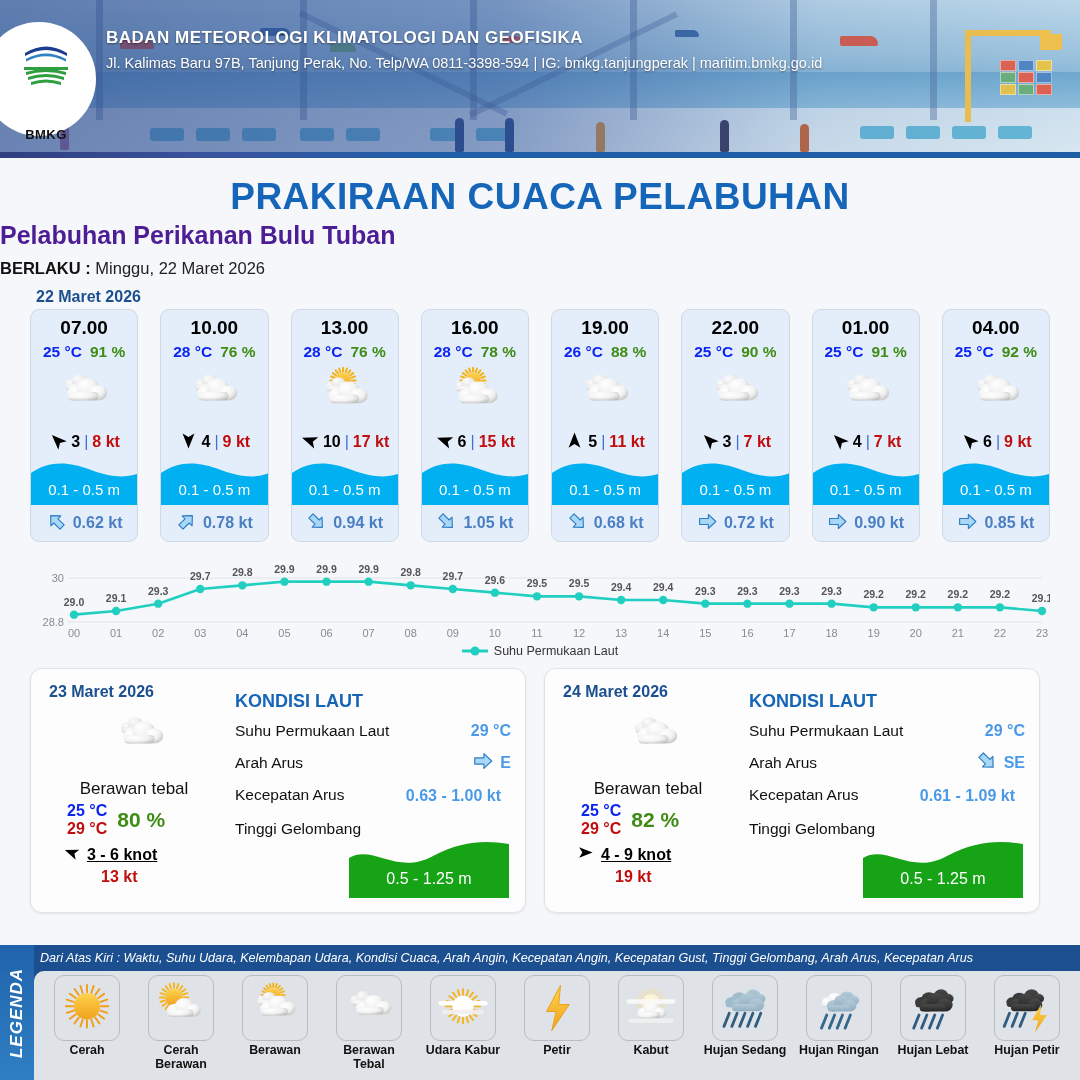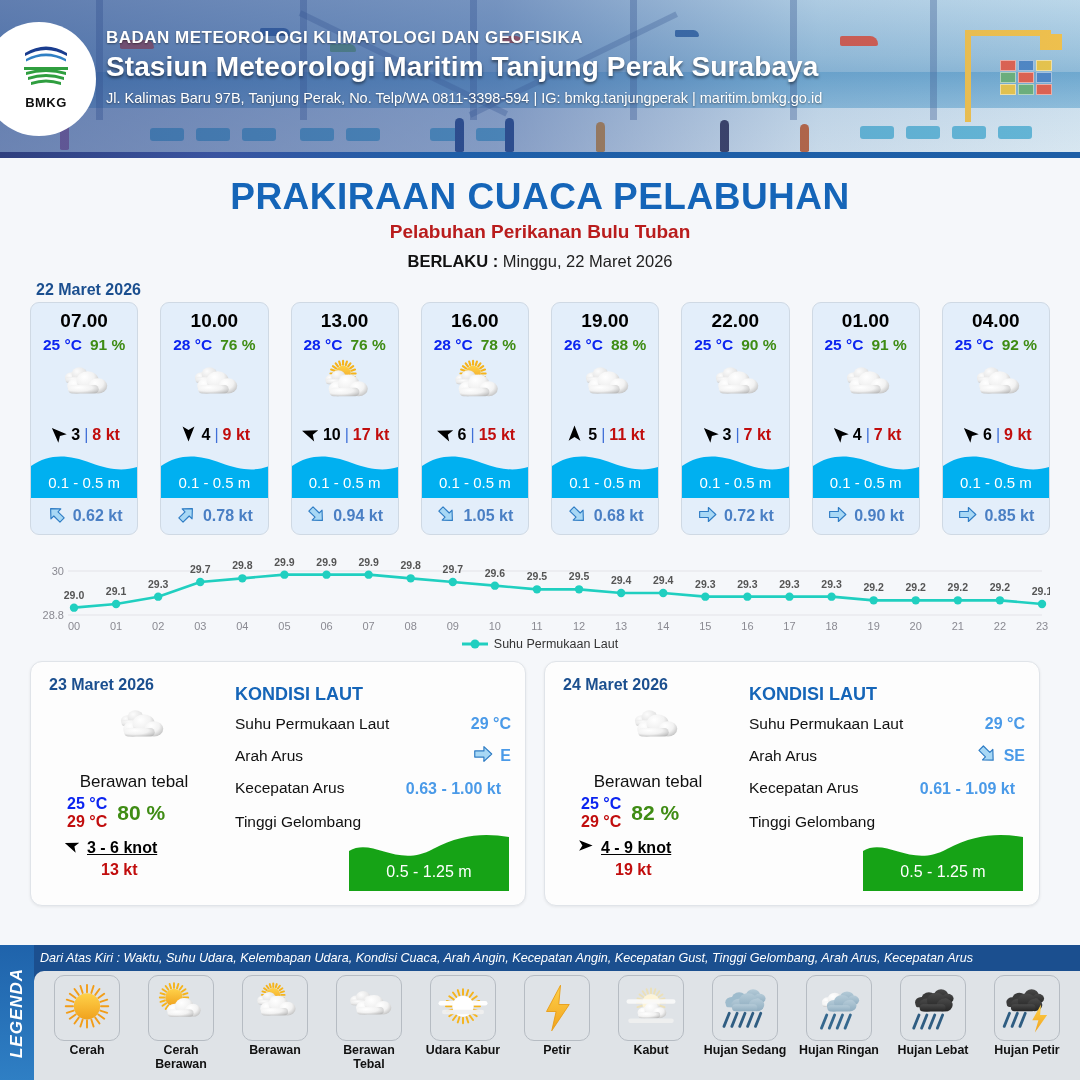--- a/index.html
+++ b/index.html
@@ -31,37 +31,37 @@
   .ship.g { background:#6fae7a; }
   .crane { position:absolute; background:#f2c14a; }
   .cont { position:absolute; width:16px; height:11px; border:1px solid rgba(255,255,255,.5); }
   .chair { position:absolute; width:34px; height:13px; background:#63b6d6; border-radius:3px; }
   .person { position:absolute; width:9px; border-radius:5px 5px 2px 2px; }
   .hdr-bottombar { position:absolute; left:0; top:152px; width:1080px; height:6px;
      background:linear-gradient(90deg,#2f3f7e 0%,#3a54a0 20%,#1f5fa8 40%,#1d5ea6 100%); }
 
   .logo-wrap { position:absolute; left:-18px; top:22px; width:114px; height:114px;
      background:#ffffff; border-radius:50%; display:flex; align-items:center; justify-content:center; z-index:5; }
-  .logo-inner { width:78px; height:86px; display:flex; flex-direction:column; align-items:center; padding-left:14px; }
+  .logo-inner { width:78px; height:86px; display:flex; flex-direction:column; align-items:center; padding-left:14px;gap:32px; }
   .logo-mark { width:58px; height:58px; position:relative; }
   .logo-name { font-size:13px; font-weight:bold; color:#111; letter-spacing:.4px; margin-top:1px; }
 
   .hdr-text { position:absolute; left:106px; top:28px; z-index:4; width:950px; }
   .hdr-line1 { font-size:17px; font-weight:bold; color:#ffffff; letter-spacing:.5px;
       text-shadow:0 1px 2px rgba(0,0,0,.45); white-space:nowrap; }
   .hdr-line2 { font-size:28px; font-weight:bold; color:#ffffff; letter-spacing:.1px; margin-top:3px;
       text-shadow:0 2px 3px rgba(0,0,0,.5); white-space:nowrap; }
   .hdr-line3 { font-size:14.5px; color:#ffffff; margin-top:7px;
       text-shadow:0 1px 2px rgba(0,0,0,.45); white-space:nowrap; }
 
   
   .title-main { text-align:center; font-size:37px; font-weight:bold; color:#1565b8;
      letter-spacing:.5px; margin-top:18px; }
-  .title-sub { text-align:center; font-size:19px; font-weight:bold; color:#b91c1c; margin-top:3px; }
-  .valid-row { display:flex; justify-content:center; gap:62px; margin-top:9px; font-size:16.5px; }
+  .title-sub { font-size:25px; font-weight:bold; color:#4c1d95; margin-top:3px; }
+  .valid-row { display:flex; justify-content:flex-end; gap:62px; margin-top:9px; font-size:16.5px;flex-direction:column; }
   .valid-row b { color:#111; font-weight:bold; }
   .valid-row span { color:#222; }
 
   .date-label { font-size:16px; font-weight:bold; color:#1b4f8f; margin:10px 0 3px 36px; }
 
   
   .cards { display:flex; gap:22px; padding:0 30px; }
   .card { width:120px; background:#e3eefa; border:1px solid #cfd9e4; border-radius:9px;
      overflow:hidden; position:relative; }
   .c-time { text-align:center; font-size:19px; font-weight:bold; color:#000; padding-top:7px; }
@@ -202,21 +202,20 @@
           <path d="M14 46 Q29 41 44 46 L44 49 Q29 44 14 49 Z" fill="#2f9e3f"></path>
           <circle cx="29" cy="29" r="27" fill="none" stroke="#ffffff" stroke-width="2"></circle>
         </svg>
       </div>
       <div class="logo-name">BMKG</div>
     </div>
   </div>
 
   <div class="hdr-text">
     <div class="hdr-line1">BADAN METEOROLOGI KLIMATOLOGI DAN GEOFISIKA</div>
-    <div class="hdr-line2">Stasiun Meteorologi Maritim Tanjung Perak Surabaya</div>
     <div class="hdr-line3">Jl. Kalimas Baru 97B, Tanjung Perak, No. Telp/WA 0811-3398-594 | IG: bmkg.tanjungperak | maritim.bmkg.go.id</div>
   </div>
   <div class="hdr-bottombar"></div>
 </div>
 
 <div class="title-main">PRAKIRAAN CUACA PELABUHAN</div>
 <div class="title-sub">Pelabuhan Perikanan Bulu Tuban</div>
 <div class="valid-row">
   <div>
     <b>BERLAKU :</b>

